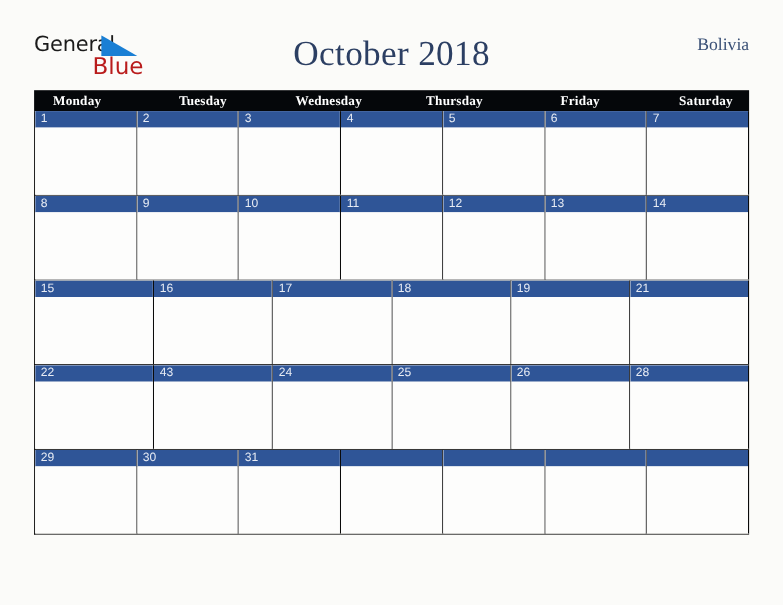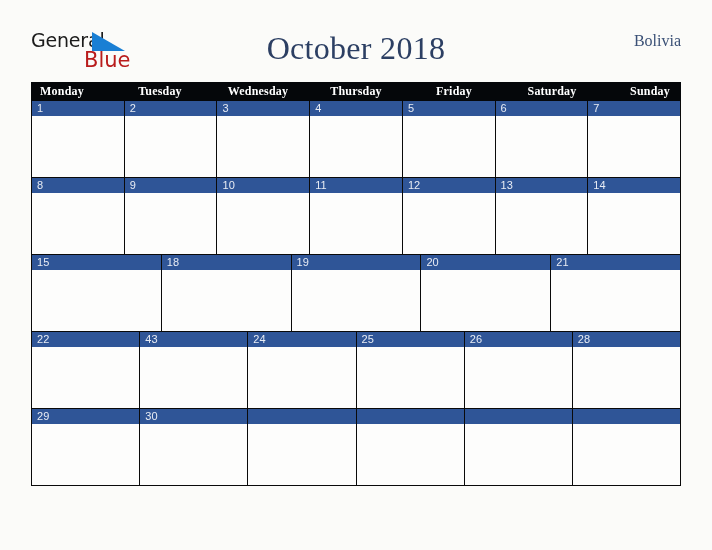--- a/index.html
+++ b/index.html
@@ -185,21 +185,20 @@
   </div>
 
   <div class="grid">
     <div class="weekday-row">
         <div class="weekday">Monday</div>
         <div class="weekday">Tuesday</div>
         <div class="weekday">Wednesday</div>
         <div class="weekday">Thursday</div>
         <div class="weekday">Friday</div>
         <div class="weekday">Saturday</div>
-        <div class="weekday">Sunday</div>
       </div>
     <div>
         <div class="week-row">
           <div class="day-cell">
             <div class="day-bar">
               <span class="day-num">1</span>
             </div>
             <div class="day-body"></div>
           </div>
           <div class="day-cell">
@@ -285,33 +284,39 @@
         </div>
         <div class="week-row">
           <div class="day-cell">
             <div class="day-bar">
               <span class="day-num">15</span>
             </div>
             <div class="day-body"></div>
           </div>
           <div class="day-cell">
             <div class="day-bar">
+              <span class="day-num">16</span>
+            </div>
+            <div class="day-body"></div>
+          </div>
+          <div class="day-cell">
+            <div class="day-bar">
+              <span class="day-num">17</span>
+            </div>
+            <div class="day-body"></div>
+          </div>
+          <div class="day-cell">
+            <div class="day-bar">
               <span class="day-num">18</span>
             </div>
             <div class="day-body"></div>
           </div>
           <div class="day-cell">
             <div class="day-bar">
               <span class="day-num">19</span>
-            </div>
-            <div class="day-body"></div>
-          </div>
-          <div class="day-cell">
-            <div class="day-bar">
-              <span class="day-num">20</span>
             </div>
             <div class="day-body"></div>
           </div>
           <div class="day-cell">
             <div class="day-bar">
               <span class="day-num">21</span>
             </div>
             <div class="day-body"></div>
           </div>
         </div>
@@ -356,20 +361,26 @@
         <div class="week-row">
           <div class="day-cell">
             <div class="day-bar">
               <span class="day-num">29</span>
             </div>
             <div class="day-body"></div>
           </div>
           <div class="day-cell">
             <div class="day-bar">
               <span class="day-num">30</span>
+            </div>
+            <div class="day-body"></div>
+          </div>
+          <div class="day-cell">
+            <div class="day-bar">
+              <span class="day-num">31</span>
             </div>
             <div class="day-body"></div>
           </div>
           <div class="day-cell">
             <div class="day-bar">
               <span class="day-num"></span>
             </div>
             <div class="day-body"></div>
           </div>
           <div class="day-cell">

